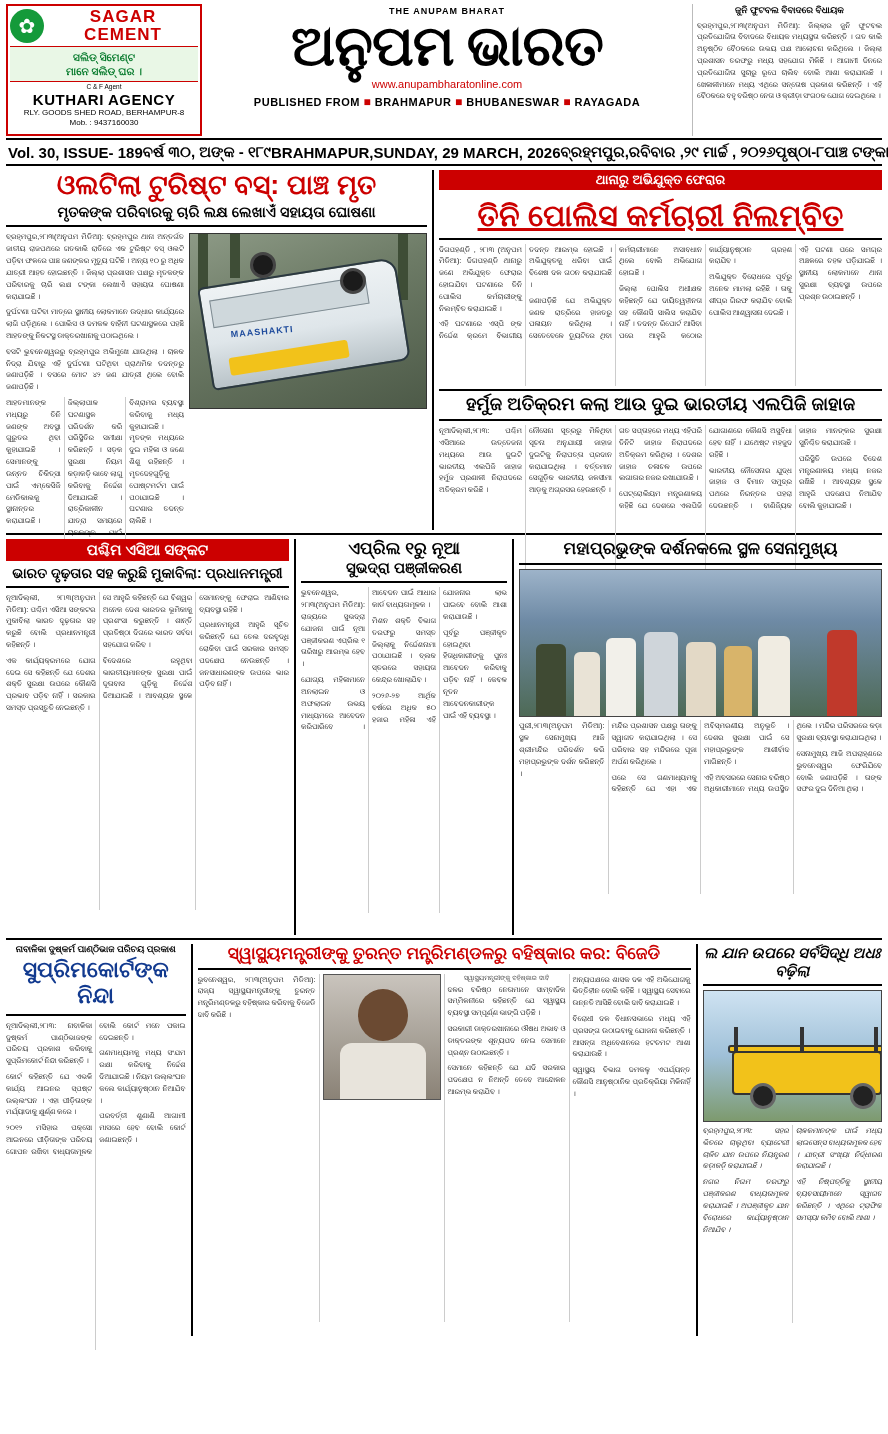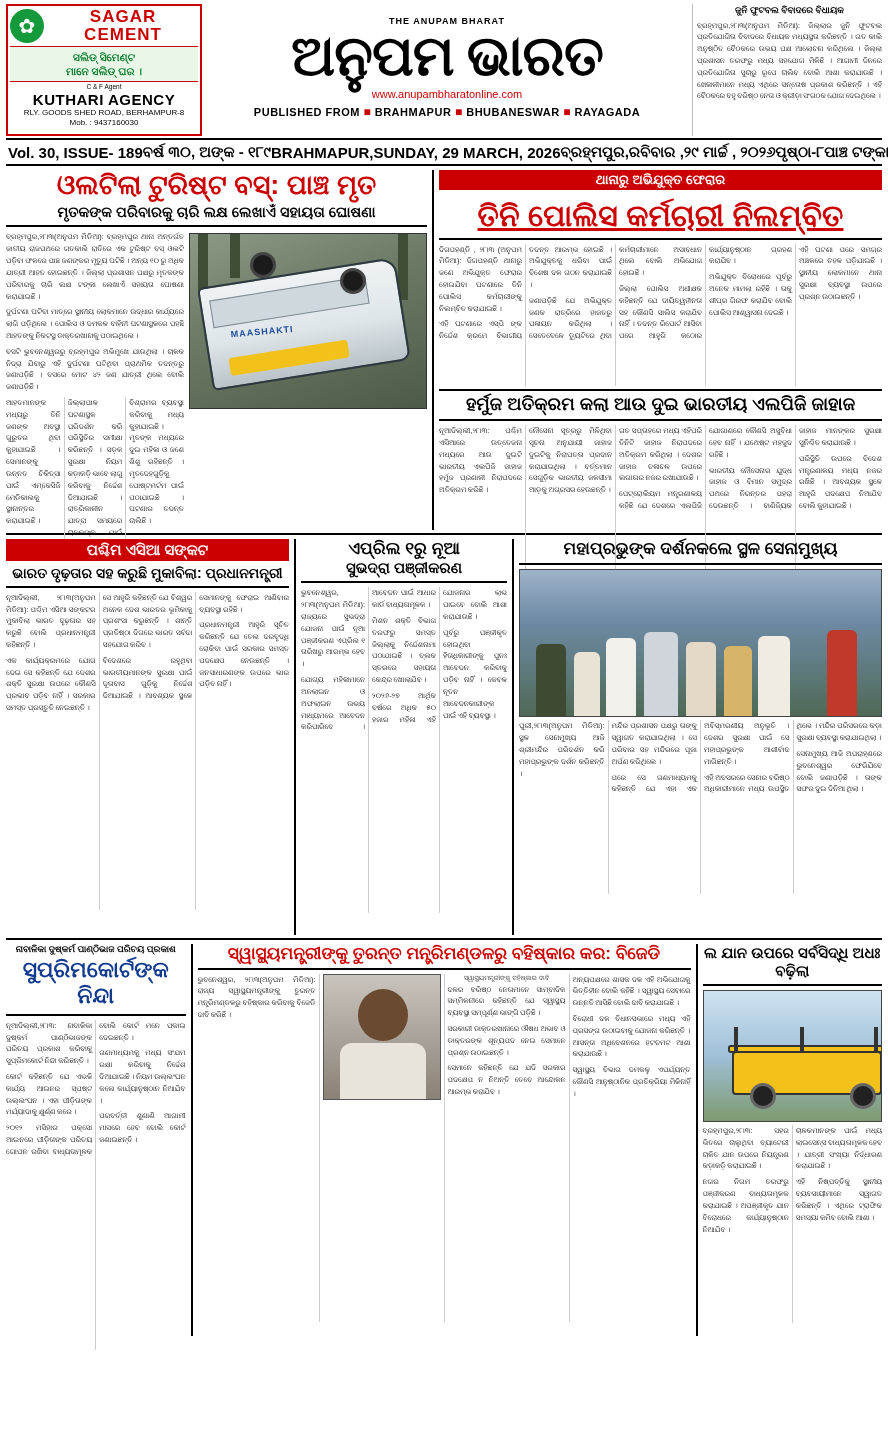--- a/index.html
+++ b/index.html
@@ -72,21 +72,21 @@
   .ad-addr { font-size: 8px; text-align:center; line-height:1.3; }
 
   .mast-center {
     flex: 1;
     text-align: center;
     padding: 0 6px;
     display: flex;
     flex-direction: column;
     align-items: center;
   }
-  .mast-kicker { font-size: 9px; font-weight: bold; letter-spacing: 1px; margin-top: 12px; }
+  .mast-kicker { font-size: 9px; font-weight: bold; letter-spacing: 1px; margin-top: 2px; }
   .mast-title {
     font-family: "Liberation Serif", serif;
     font-size: 56px;
     font-weight: bold;
     line-height: 1.0;
     letter-spacing: -1px;
     margin: 2px 0 0 0;
   }
   .mast-site { color:#cc0000; font-size: 11px; margin-top: 4px; }
   .mast-pub { font-size: 11px; font-weight: bold; margin-top: 5px; letter-spacing: 0.5px; }
@@ -213,21 +213,21 @@
     width:100%; height:148px;
     background: linear-gradient(180deg,#9db3c9 0%,#6e8aa5 35%,#4e6a56 100%);
     border:1px solid #444; position:relative; margin-bottom:3px; overflow:hidden;
   }
   .fig { position:absolute; bottom:0; border-radius:6px 6px 0 0; }
 
   
   .bot-wrap { display:flex; margin-top:4px; height: 392px; }
   .bot-a { width: 214px; padding-right:5px; border-right:2px solid #000; }
   .bot-b { flex:1; padding:0 5px; border-right:2px solid #000; }
-  .bot-c { width: 212px; padding-left:5px; }
+  .bot-c { width: 212px; padding-left:5px;font-style:italic; }
 
   .portrait {
     width: 118px; height: 126px;
     margin: 3px auto;
     background: linear-gradient(180deg,#c9c4bd 0%,#8a8276 100%);
     border:1px solid #555; position:relative; overflow:hidden;
   }
   .cart-photo {
     width:100%; height:132px;
     background: linear-gradient(180deg,#cfe3f2 0%,#9fc0d8 50%,#7d9a6e 100%);

